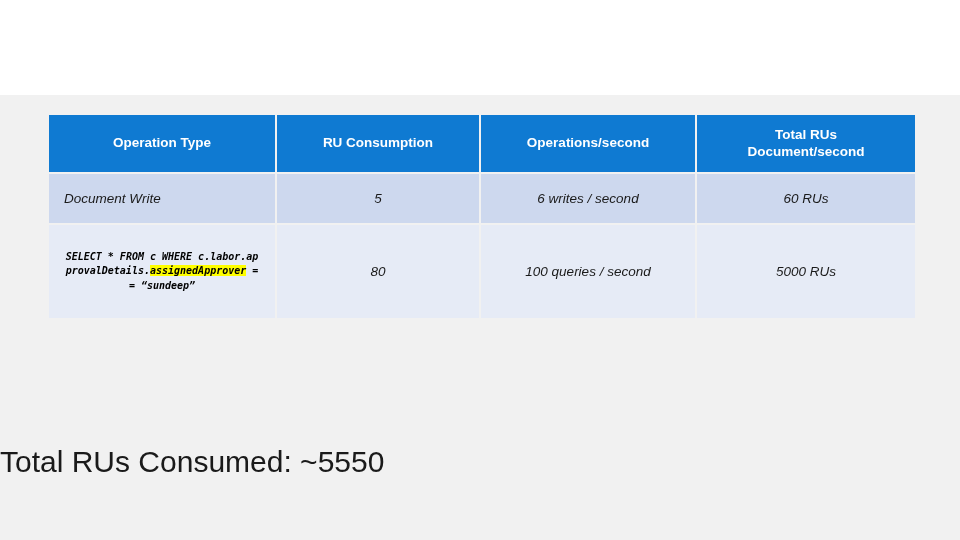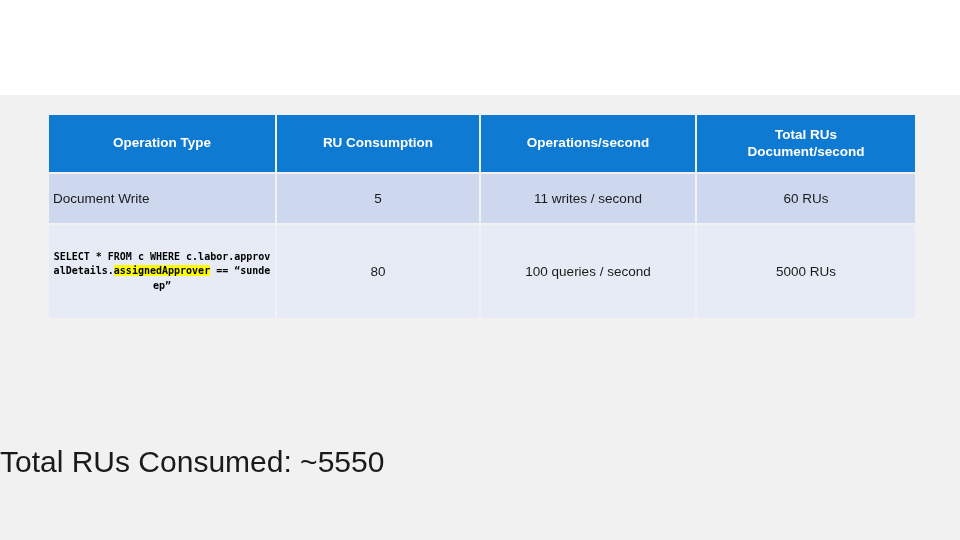--- a/index.html
+++ b/index.html
@@ -70,21 +70,22 @@
     text-align: center;
     vertical-align: middle;
     height: 53px;
     padding: 2px 6px;
     line-height: 1.25;
   }
   tbody td {
     font-size: 13.5px;
     color: #1a1a1a;
     vertical-align: middle;
-    padding: 4px 4px;
+    padding: 4px 15px;
+    font-style: italic;
   }
   tbody tr.band-dark td { background: #cdd8ee; }
   tbody tr.band-light td { background: #e6ebf6; }
 
   td.op-cell {
     text-align: left;
   }
   td.num-cell {
     text-align: center;
   }
@@ -148,21 +149,21 @@
             </th>
           </tr>
         </thead>
         <tbody>
 
           <tr class="band-dark r1">
             <td class="op-cell">
               <span class="plain-label">Document Write</span>
             </td>
             <td class="num-cell">5</td>
-            <td class="num-cell">11 writes / second</td>
+            <td class="num-cell">6 writes / second</td>
             <td class="num-cell">60 RUs</td>
           </tr>
 
           <tr class="band-light r2">
             <td class="op-cell">
               <div class="query"><span>SELECT * FROM c WHERE c.labor.approvalDetai</span><span>ls.</span><span class="hl-yellow">assignedApprover</span><span> == “sundeep”</span></div>
             </td>
             <td class="num-cell">80</td>
             <td class="num-cell">100 queries / second</td>
             <td class="num-cell">5000 RUs</td>

